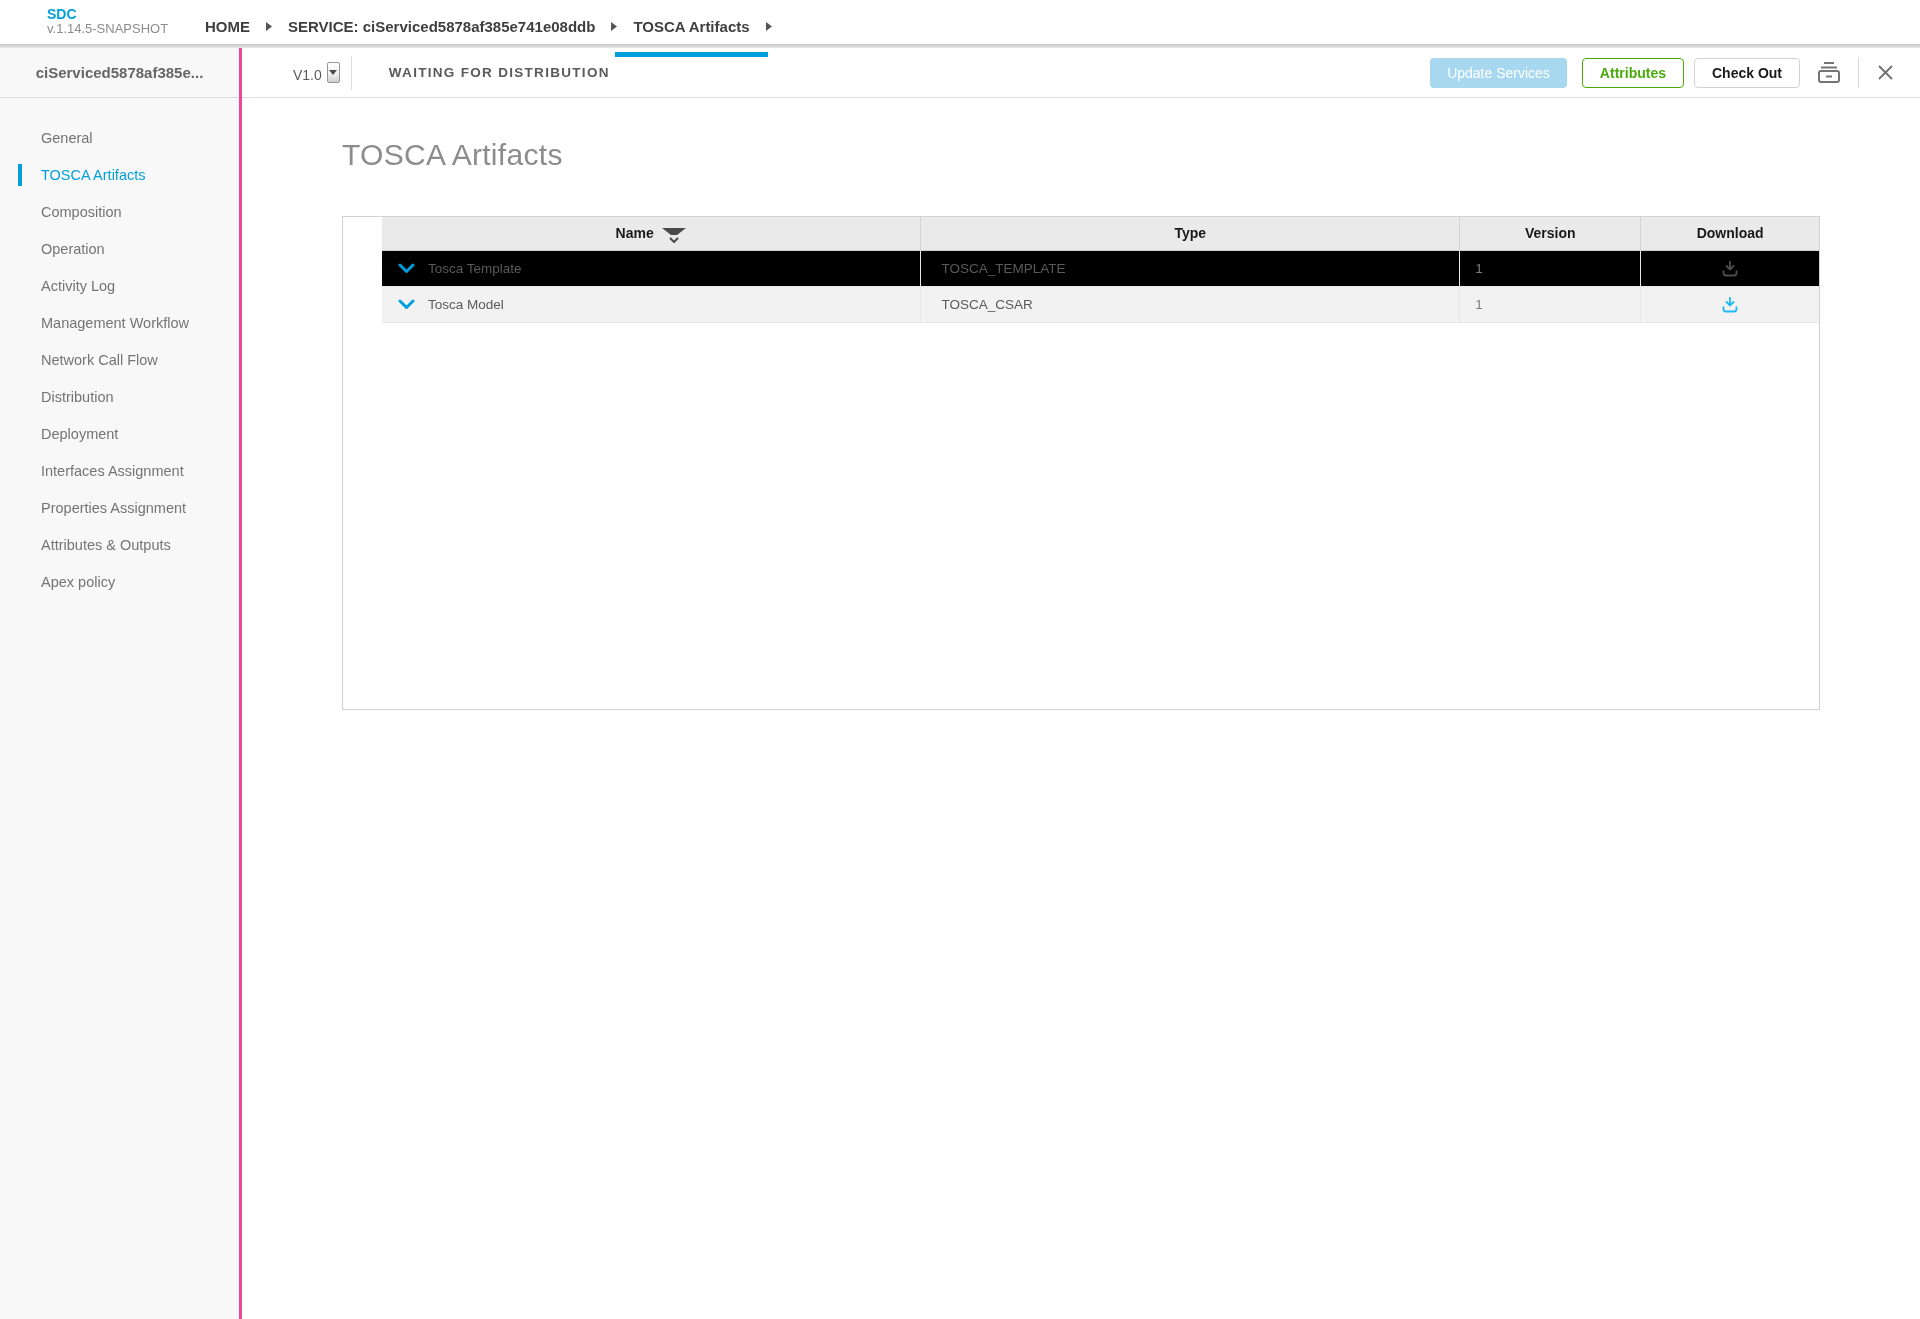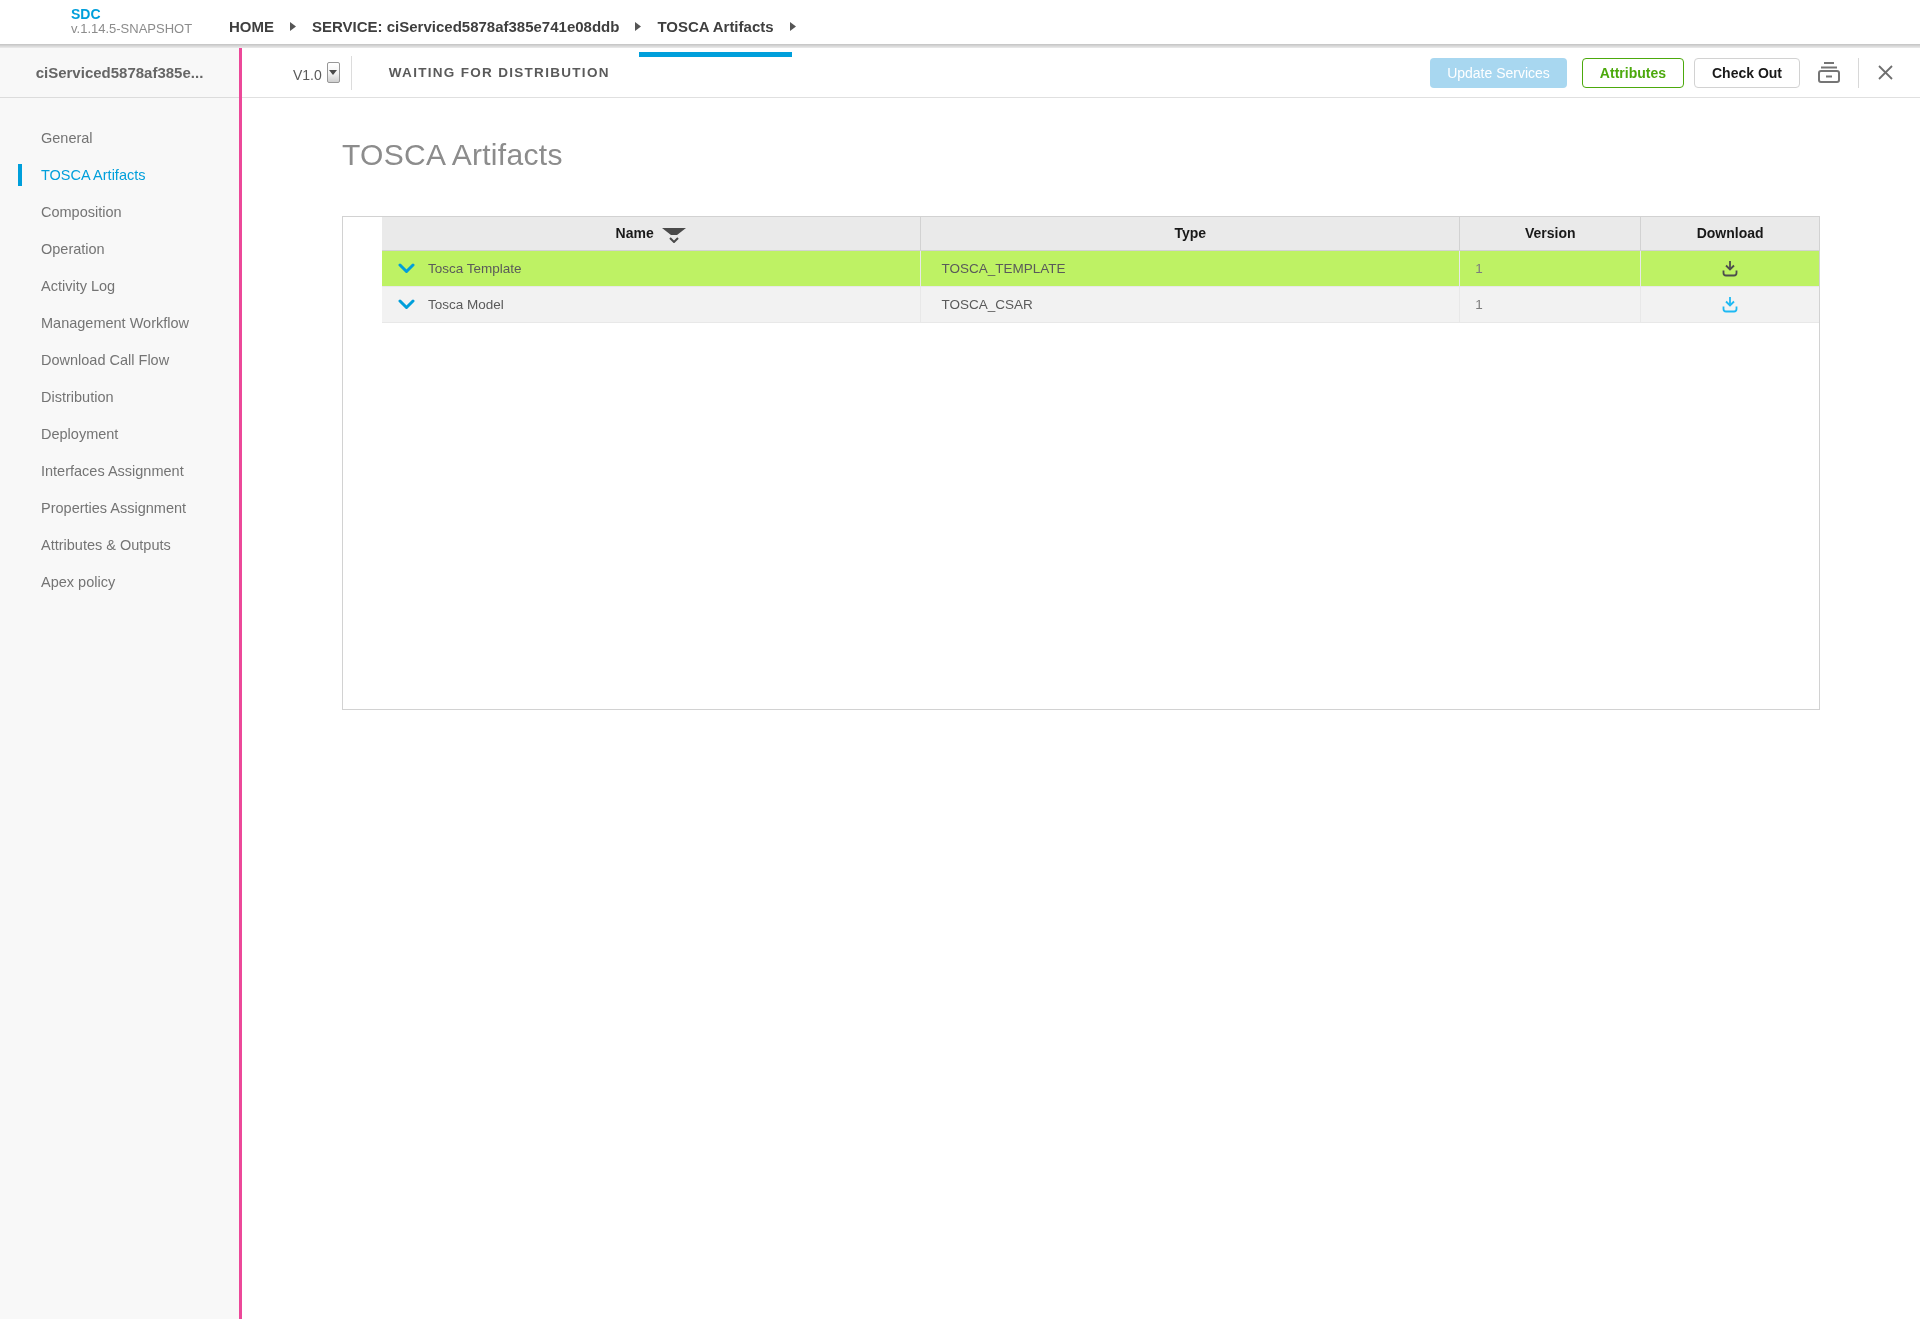--- a/index.html
+++ b/index.html
@@ -3,21 +3,21 @@
 <meta charset="utf-8">
 <style>
   * { box-sizing: border-box; margin: 0; padding: 0; }
   html,body { width:1920px; height:1319px; }
   body {
     font-family: "Liberation Sans", sans-serif;
     background:#fff; color:#3f3f3f; overflow:hidden;
   }
 
   
-  .topbar { position:relative; height:44px; background:#fff;margin-left:24px; }
+  .topbar { position:relative; height:44px; background:#fff; }
   .brand { position:absolute; left:47px; top:6px; line-height:1.15; cursor:pointer; }
   .brand-name { color:#009fdb; font-size:14px; font-weight:700; }
   .brand-ver { color:#8c8c8c; font-size:13px; }
   .crumbs { position:absolute; left:205px; top:0; height:52px; display:flex; align-items:stretch;justify-content:space-between; }
   .crumb { position:relative; display:flex; align-items:center; font-size:15px; font-weight:600;
            color:#3f3f3f; cursor:pointer; white-space:nowrap; }
   .crumb.active::after { content:""; position:absolute; left:-18px; right:-18px; bottom:-5px;
            height:5px; background:#009fdb; z-index:3; }
   .crumb-arrow { margin:0 16px; align-self:center; }
   .topstrip { height:4px; background:linear-gradient(to bottom,#c3c3c3,#ebebeb); }
@@ -68,21 +68,21 @@
   col.c-name { width:37.5%; } col.c-type { width:37.5%; }
   col.c-version { width:12.6%; } col.c-download { width:12.4%; }
   thead th { height:33px; background:#eaeaea; border-right:1px solid #d2d2d2;
            border-bottom:1px solid #d2d2d2; font-size:14px; font-weight:700; color:#191919;
            cursor:pointer; }
   thead th:last-child { border-right:none; }
   .th-inner { display:flex; align-items:center; justify-content:center; gap:7px; }
   .sort-icon { display:none; margin-top:2px; }
   th.sorted .sort-icon { display:block; }
   tbody td { height:36px; border-right:1px solid #e8e8e8; border-bottom:1px solid #e8e8e8;
-           font-size:13.5px; color:#5a5a5a; background:#bef264; }
+           font-size:13.5px; color:#5a5a5a; background:#000000; }
   tbody td:last-child { border-right:none; }
   tbody tr:nth-child(even) td { background:#f2f2f2; }
   .cell-name { display:flex; align-items:center; padding-left:16px; gap:13px; }
   .expand-chevron { cursor:pointer; flex:0 0 auto; display:flex; }
   td.td-type { padding-left:20px; }
   td.td-version { padding-left:15px; color:#7d7d7d; }
   td.td-download { text-align:center; }
   .dl-icon { color:#4d4d4d; cursor:pointer; vertical-align:middle; }
   tbody tr:nth-child(even) .dl-icon { color:#1eb9f3; }
 </style>
@@ -123,21 +123,21 @@
   <div class="nav-item active">TOSCA Artifacts</div>
 
   <div class="nav-item">Composition</div>
 
   <div class="nav-item">Operation</div>
 
   <div class="nav-item">Activity Log</div>
 
   <div class="nav-item">Management Workflow</div>
 
-  <div class="nav-item">Download Call Flow</div>
+  <div class="nav-item">Network Call Flow</div>
 
   <div class="nav-item">Distribution</div>
 
   <div class="nav-item">Deployment</div>
 
   <div class="nav-item">Interfaces Assignment</div>
 
   <div class="nav-item">Properties Assignment</div>
 
   <div class="nav-item">Attributes &amp; Outputs</div>

